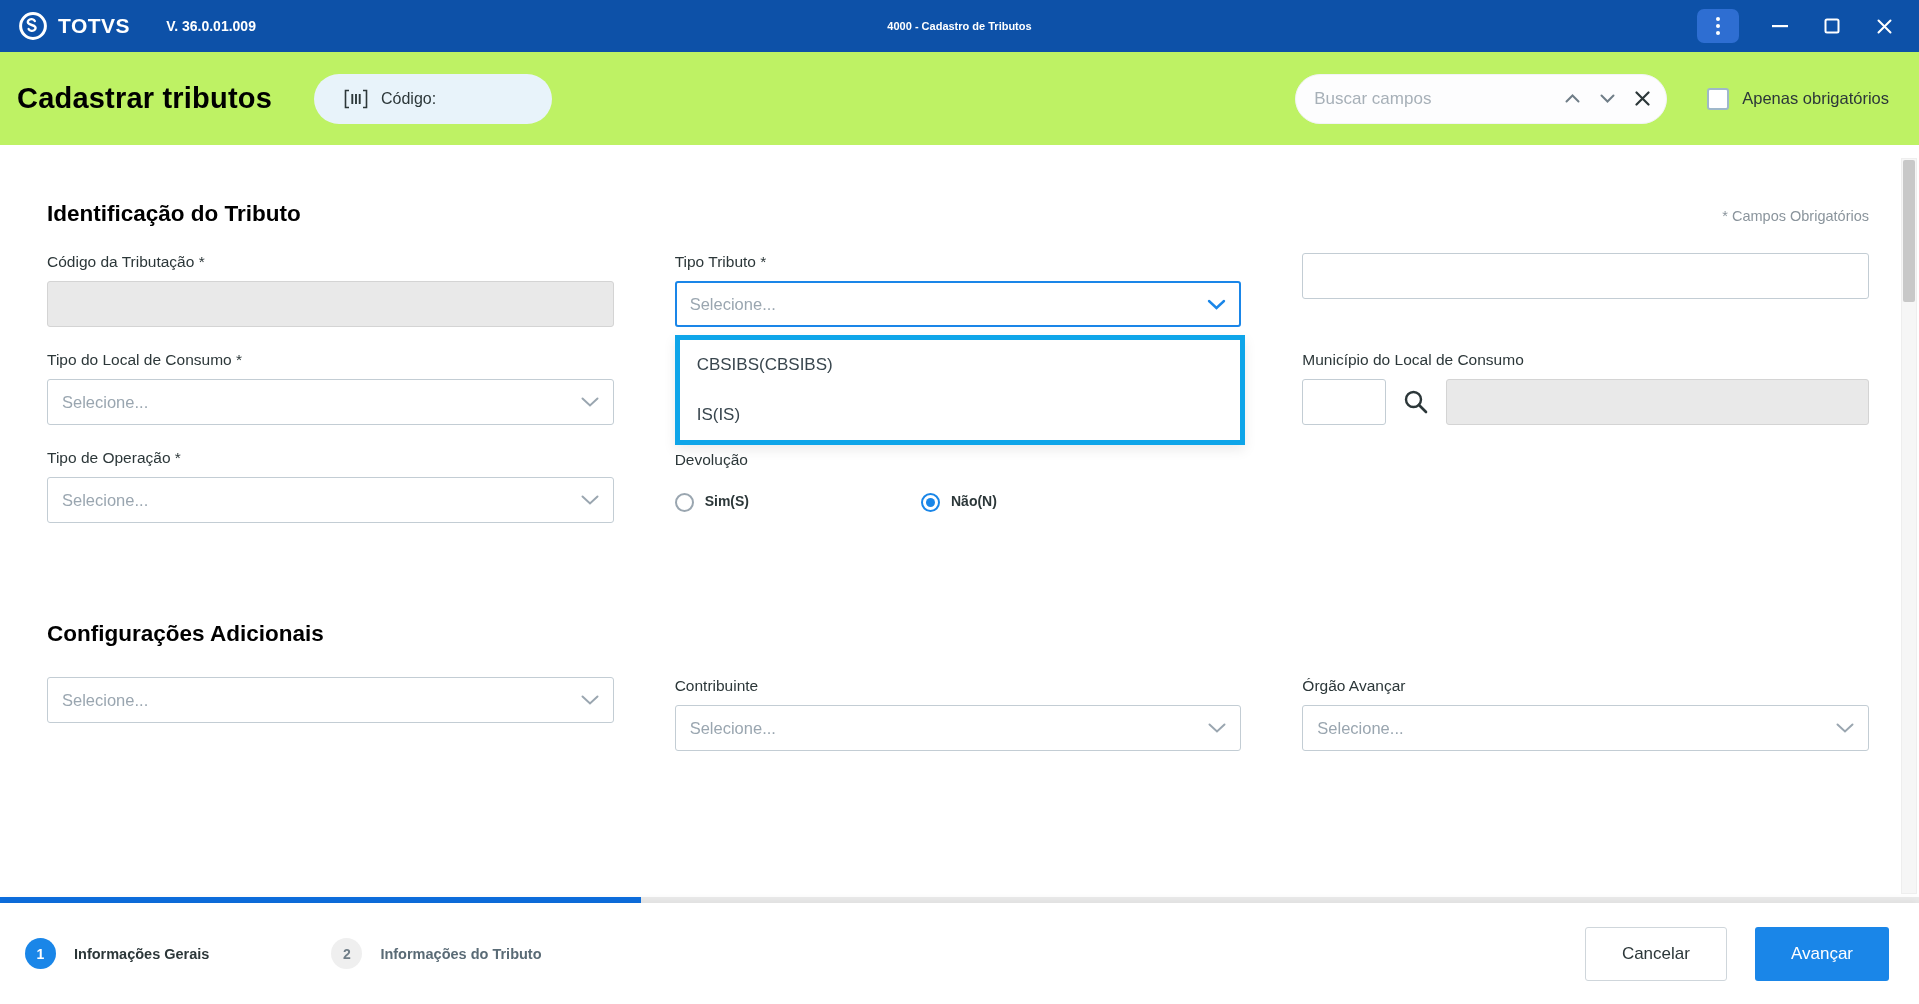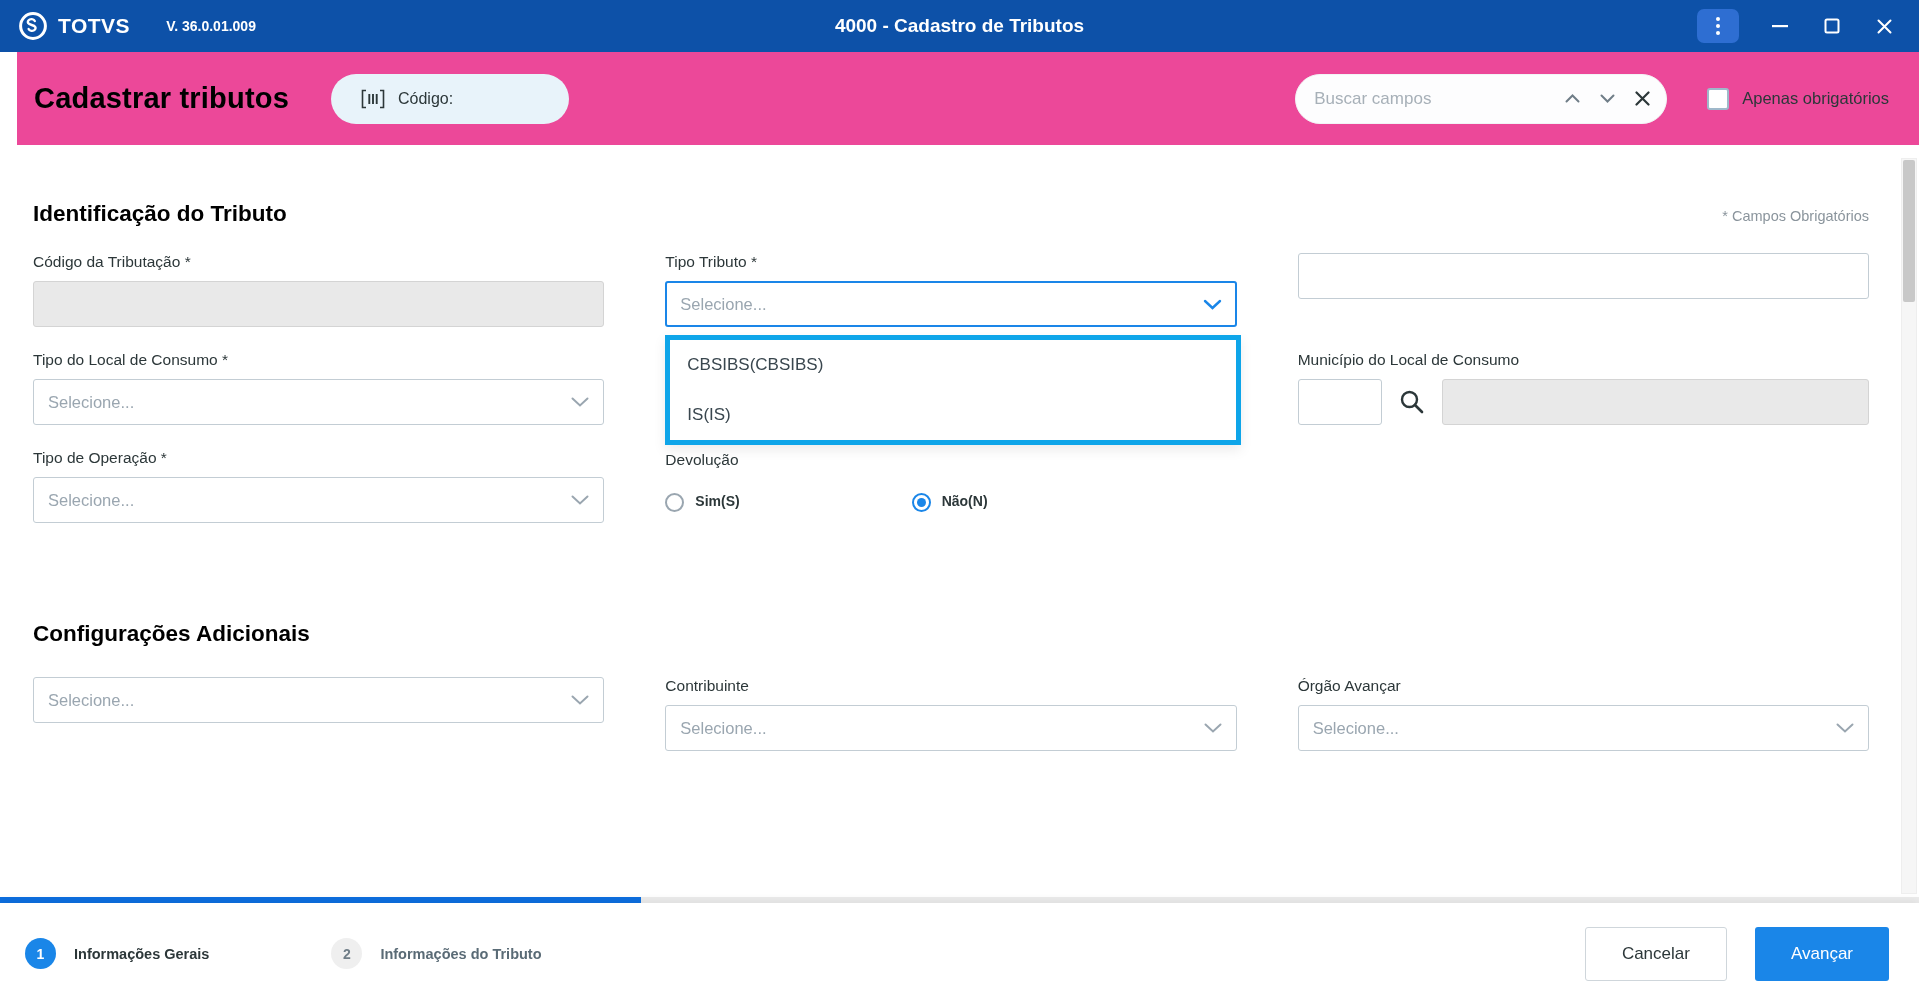--- a/index.html
+++ b/index.html
@@ -15,35 +15,35 @@
   .titlebar {
     position:absolute; top:0; left:0; right:0; height:52px;
     background:#0d51a8; display:flex; align-items:center; color:#fff;
     z-index:30;
   }
   .brand { display:flex; align-items:center; gap:10px; padding-left:18px; }
   .brand-name { font-size:21px; font-weight:bold; letter-spacing:.5px; }
   .version { font-size:14px; margin-left:26px; font-weight:bold; }
   .titlebar-title {
     position:absolute; left:0; right:0; text-align:center;
-    font-size:19px; font-weight:bold; pointer-events:none;
+    font-size:11px; font-weight:bold; pointer-events:none;
   }
   .win-controls { margin-left:auto; display:flex; align-items:center; gap:30px; padding-right:24px; z-index:2; }
   .kebab-btn {
     width:42px; height:34px; background:#2e6ed2; border-radius:7px;
     display:flex; flex-direction:column; align-items:center; justify-content:center; gap:3px;
     cursor:pointer;
   }
   .kebab-btn i { width:4px; height:4px; border-radius:50%; background:#fff; }
   .winbtn { display:flex; align-items:center; justify-content:center; width:22px; height:22px; cursor:pointer; }
 
   
   .page-header {
-    position:absolute; top:52px; left:17px; right:0; height:93px;
-    display:flex; align-items:center; padding:0 30px 0 17px; background:#ec4899; z-index:20;
+    position:absolute; top:52px; left:0; right:0; height:93px;
+    display:flex; align-items:center; padding:0 30px 0 17px; background:#bef264; z-index:20;
   }
   .page-title { font-size:29px; font-weight:800; margin:0; color:#000; letter-spacing:.2px; }
   .codigo-pill {
     margin-left:42px; background:#e8f3fa; border-radius:26px; height:50px;
     display:flex; align-items:center; gap:13px; padding:0 30px; min-width:238px;
   }
   .codigo-pill span { font-size:16px; color:#2c3739; }
   .search-wrap {
     margin-left:auto; display:flex; align-items:center; gap:20px;
     width:372px; height:50px; padding:0 16px; border-radius:25px;
@@ -55,21 +55,21 @@
   }
   .search-input::placeholder { color:#a7b0b8; }
   .icon-btn { display:flex; align-items:center; justify-content:center; cursor:pointer; }
   .only-required { display:flex; align-items:center; gap:13px; margin-left:40px; cursor:pointer; }
   .checkbox-box { width:22px; height:22px; border:2px solid #9fb8ca; border-radius:3px; background:#fff; }
   .only-required span.lbl { font-size:16.5px; color:#2c3739; }
 
   
   .content {
     position:absolute; top:145px; left:0; right:24px; bottom:107px;
-    overflow:hidden; padding:0 26px 0 33px;
+    overflow:hidden; padding:0 26px 0 47px;
   }
   .section-head { display:flex; justify-content:space-between; align-items:baseline; }
   .section-head.first { margin-top:56px; }
   .section-title { font-size:22.5px; font-weight:800; color:#000; margin:0; }
   .required-note { font-size:14.5px; color:#8a949c; }
 
   .row3 { display:grid; grid-template-columns:1fr 1fr 1fr; column-gap:61px; }
   .field { margin-top:26px; }
   .field-label { display:block; font-size:15.5px; color:#2c3739; margin-bottom:10px; }
 

